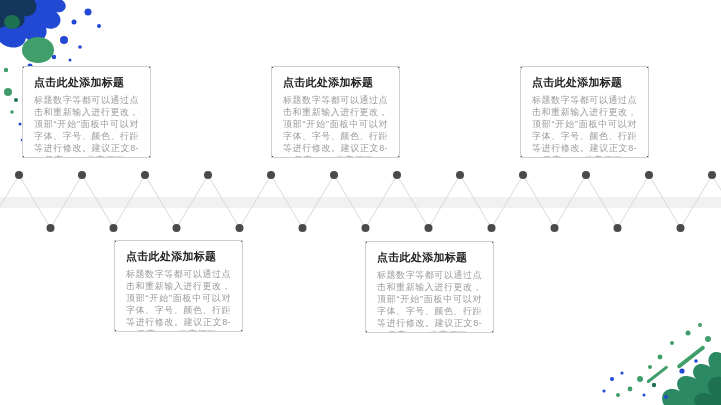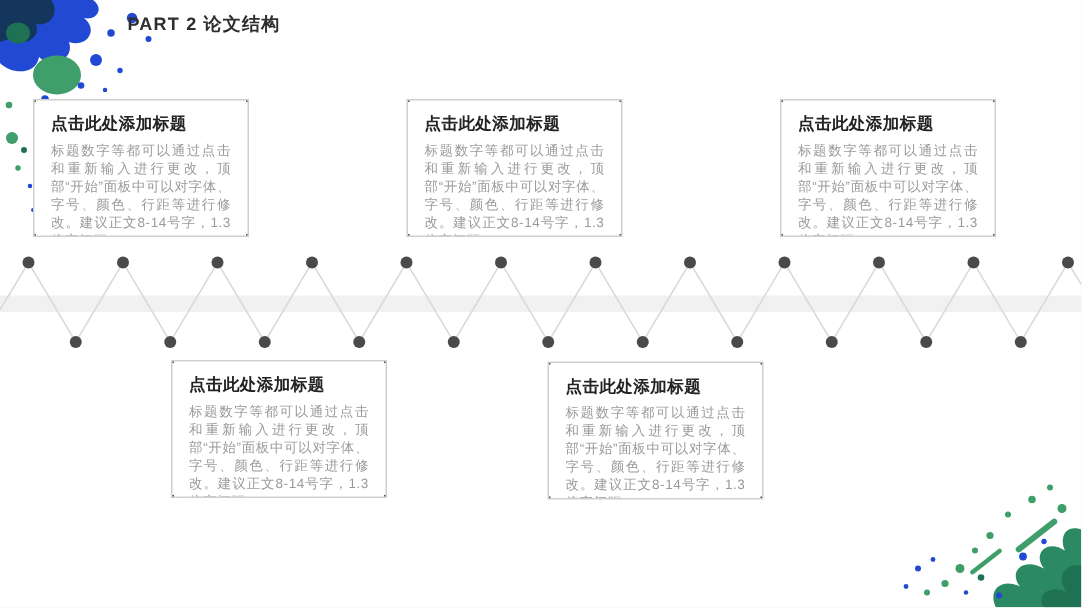--- a/index.html
+++ b/index.html
@@ -13,21 +13,21 @@
     font-size:12px;font-weight:bold;color:#2e2e2e;letter-spacing:0.8px;
   }
   .splatter{position:absolute;pointer-events:none;}
   .splatter.tl{left:0;top:0;}
   .splatter.br{right:0;bottom:0;}
   .band{
     position:absolute;left:0;top:197px;width:721px;height:11px;background:#f1f1f1;
   }
   .zigzag{position:absolute;left:0;top:168px;width:721px;height:70px;}
   .note-box{
-    position:absolute;width:144px;height:92px;box-sizing:border-box;
+    position:absolute;width:129px;height:92px;box-sizing:border-box;
     border:1px solid #cfcfcf;background:#ffffff;padding:8px 11px 0 11px;
     overflow:hidden;
   }
   .note-box .h{
     position:absolute;width:3px;height:3px;background:#4a4a4a;
   }
   .h-tl{left:-2px;top:-2px}.h-tr{right:-2px;top:-2px}
   .h-bl{left:-2px;bottom:-2px}.h-br{right:-2px;bottom:-2px}
   .note-title{
     margin:0 0 4px 0;font-size:11px;font-weight:bold;color:#232323;letter-spacing:0.3px;
@@ -88,21 +88,20 @@
     <circle cx="58" cy="70" r="2.2" fill="#1f7153"></circle>
     <circle cx="86" cy="56" r="2.6" fill="#2149d3"></circle>
     <circle cx="100" cy="46" r="1.8" fill="#2149d3"></circle>
     <circle cx="16" cy="64" r="2" fill="#2149d3"></circle>
     <circle cx="8" cy="76" r="1.6" fill="#2149d3"></circle>
     <circle cx="26" cy="58" r="1.6" fill="#2149d3"></circle>
     <circle cx="70" cy="82" r="2" fill="#2149d3"></circle>
     <circle cx="48" cy="80" r="1.5" fill="#2149d3"></circle>
   </svg>
 
-  <h1 class="slide-title">PART 2 论文结构</h1>
 
   <div class="band"></div>
 
   <svg id="zigzag" class="zigzag" viewBox="0 0 721 70">
       <polyline points="-13,60 19,7 50.5,60 82,7 113.5,60 145,7 176.5,60 208,7 239.5,60 271,7 302.5,60 334,7 365.5,60 397,7 428.5,60 460,7 491.5,60 523,7 554.5,60 586,7 617.5,60 649,7 680.5,60 712,7 744,60" fill="none" stroke="#d9d9d9" stroke-width="1"></polyline>
       <circle cx="19" cy="7" r="4" fill="#4a4a4a"></circle>
       <circle cx="82" cy="7" r="4" fill="#4a4a4a"></circle>
       <circle cx="145" cy="7" r="4" fill="#4a4a4a"></circle>
       <circle cx="208" cy="7" r="4" fill="#4a4a4a"></circle>
       <circle cx="271" cy="7" r="4" fill="#4a4a4a"></circle>

